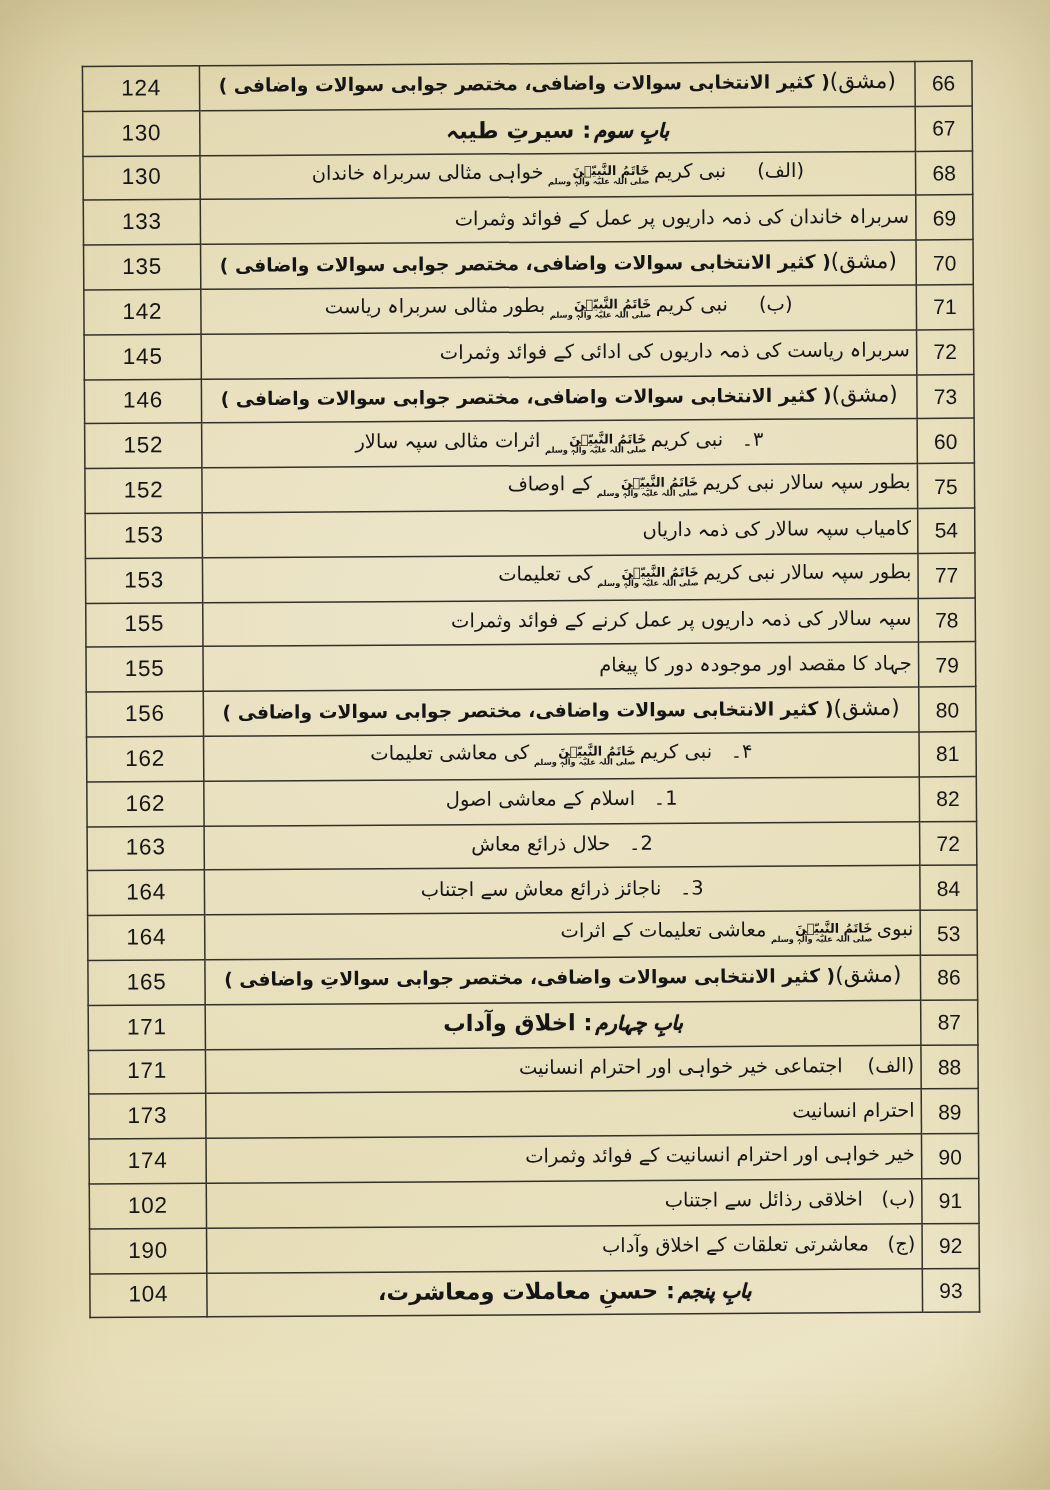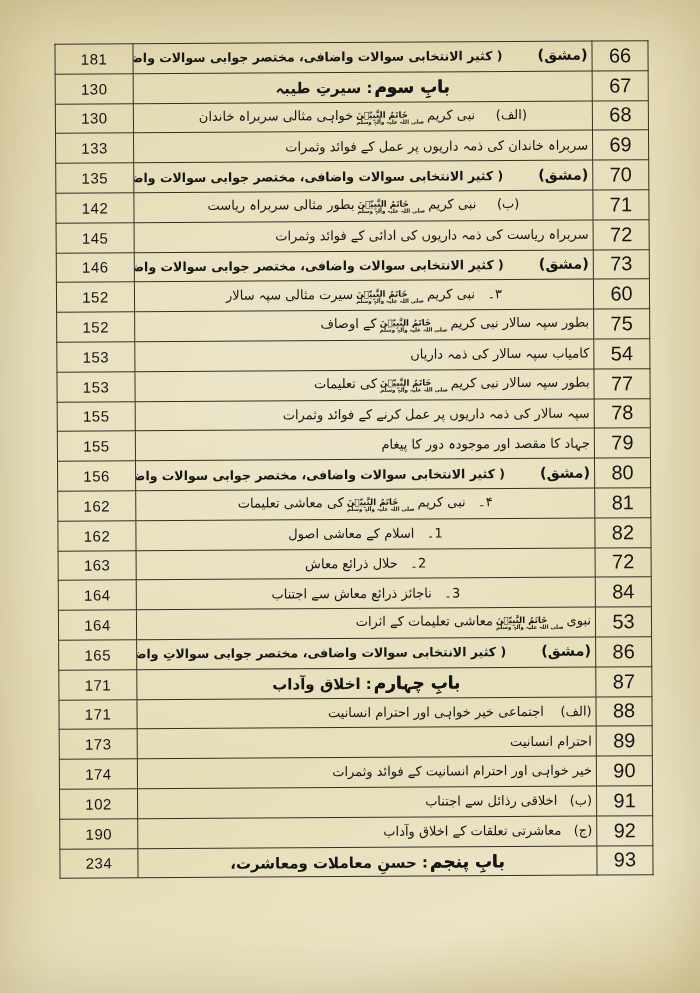--- a/index.html
+++ b/index.html
@@ -26,60 +26,61 @@
     border:1.6px solid #33302a;
     height:29.8px;
     box-sizing:border-box;
     padding:0 4px;
     overflow:hidden;
     background:transparent;
     color:#151515;
     vertical-align:middle;
   }
   td.page-col{width:78px;text-align:center;font-family:"Liberation Sans",sans-serif;font-size:15px;letter-spacing:0.5px;}
-  td.sr-col{width:56px;text-align:center;font-family:"Liberation Sans",sans-serif;font-size:20px;}
+  td.sr-col{width:38px;text-align:center;font-family:"Liberation Sans",sans-serif;font-size:14px;}
   td.title-col{
     direction:rtl;
     font-family:"DejaVu Sans",sans-serif;
     font-size:13px;
     white-space:nowrap;
     line-height:1.1;
   }
   td.title-col.align-center{text-align:center;}
   td.title-col.align-right{text-align:right;}
   tr.style-mashq td.title-col{font-weight:bold;font-size:12.5px;}
-  tr.style-mashq .lead-label{font-weight:bold;font-size:14.5px;letter-spacing:0.3px;padding-left:35px;}
+  tr.style-mashq .lead-label{font-weight:normal;font-size:14.5px;letter-spacing:0.3px;}
   tr.style-bab td.title-col{font-weight:bold;font-size:15px;}
   tr.style-bab .lead-label{
-    font-size:17px;font-weight:bold;
+    font-size:13px;font-weight:bold;
     text-shadow:0 0 0.6px #151515;
     letter-spacing:1px;
     padding-left:2px;
+    font-style:italic;
   }
   .seal{
     display:inline-block;
     direction:rtl;
-    text-align:left;
+    text-align:right;
     vertical-align:-4px;
     line-height:1;
     margin:0 3px;
     font-weight:bold;
   }
   .seal .seal-top{font-size:8.5px;display:block;}
   .seal .seal-bottom{font-size:5.5px;display:block;margin-top:0.5px;}
 </style>
 </head>
 <body>
 
 <div class="paper"></div>
 
 <table class="toc">
   <tbody id="toc-body">
       <tr class="style-mashq">
-        <td class="page-col">181</td>
+        <td class="page-col">124</td>
         <td class="title-col align-center"><span class="lead-label">(مشق)</span><span>( کثیر الانتخابی سوالات واضافی، مختصر جوابی سوالات واضافی )</span></td>
         <td class="sr-col">66</td>
       </tr>
       <tr class="style-bab">
         <td class="page-col">130</td>
         <td class="title-col align-center"><span class="lead-label">بابِ سوم</span><span>: سیرتِ طیبہ</span></td>
         <td class="sr-col">67</td>
       </tr>
       <tr class="style-normal">
         <td class="page-col">130</td>
@@ -106,21 +107,21 @@
         <td class="title-col align-right"><span>سربراہ ریاست کی ذمہ داریوں کی ادائی کے فوائد وثمرات</span></td>
         <td class="sr-col">72</td>
       </tr>
       <tr class="style-mashq">
         <td class="page-col">146</td>
         <td class="title-col align-center"><span class="lead-label">(مشق)</span><span>( کثیر الانتخابی سوالات واضافی، مختصر جوابی سوالات واضافی )</span></td>
         <td class="sr-col">73</td>
       </tr>
       <tr class="style-normal">
         <td class="page-col">152</td>
-        <td class="title-col align-center"><span>۳۔&nbsp;&nbsp; نبی کریم</span><span class="seal"><span class="seal-top">خَاتَمُ النَّبِيّٖنَ</span><span class="seal-bottom">صلی اللہ علیہ وآلہٖ وسلم</span></span><span>سیرت مثالی سپہ سالار</span></td>
+        <td class="title-col align-center"><span>۳۔&nbsp;&nbsp; نبی کریم</span><span class="seal"><span class="seal-top">خَاتَمُ النَّبِيّٖنَ</span><span class="seal-bottom">صلی اللہ علیہ وآلہٖ وسلم</span></span><span>اثرات مثالی سپہ سالار</span></td>
         <td class="sr-col">60</td>
       </tr>
       <tr class="style-normal">
         <td class="page-col">152</td>
         <td class="title-col align-right"><span>بطور سپہ سالار نبی کریم</span><span class="seal"><span class="seal-top">خَاتَمُ النَّبِيّٖنَ</span><span class="seal-bottom">صلی اللہ علیہ وآلہٖ وسلم</span></span><span>کے اوصاف</span></td>
         <td class="sr-col">75</td>
       </tr>
       <tr class="style-normal">
         <td class="page-col">153</td>
         <td class="title-col align-right"><span>کامیاب سپہ سالار کی ذمہ داریاں</span></td>
@@ -200,18 +201,18 @@
         <td class="page-col">102</td>
         <td class="title-col align-right"><span>(ب)&nbsp;&nbsp; اخلاقی رذائل سے اجتناب</span></td>
         <td class="sr-col">91</td>
       </tr>
       <tr class="style-normal">
         <td class="page-col">190</td>
         <td class="title-col align-right"><span>(ج)&nbsp;&nbsp; معاشرتی تعلقات کے اخلاق وآداب</span></td>
         <td class="sr-col">92</td>
       </tr>
       <tr class="style-bab">
-        <td class="page-col">234</td>
+        <td class="page-col">104</td>
         <td class="title-col align-center"><span class="lead-label">بابِ پنجم</span><span>: حسنِ معاملات ومعاشرت،</span></td>
         <td class="sr-col">93</td>
       </tr>
     </tbody>
 </table>
 
 </body></html>

